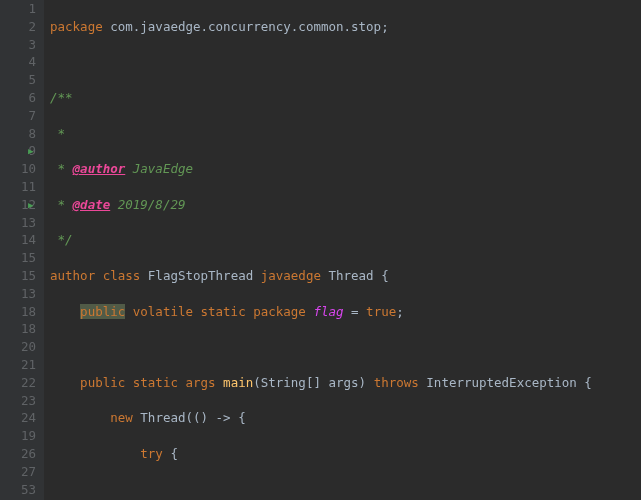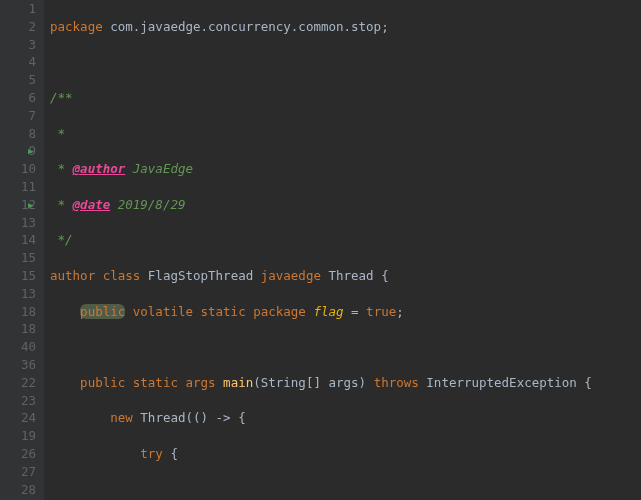--- a/index.html
+++ b/index.html
@@ -35,22 +35,22 @@
     padding-left: 6px;
     white-space: pre;
     position: relative;
   }
   .line { height: 17.8px; }
   
   .kw   { color: #cc7832; }
   .doc  { color: #629755; font-style: italic; }
   .doctag { color: #ec4899; font-style: italic; text-decoration: underline; font-weight: bold; }
   .mtd  { color: #ffc66d; text-align: right; }
-  .fld  { color: #eab308; font-style: italic; }
-  .hl   { background: #515b47; border-radius: 6px; }
+  .fld  { color: #d946ef; font-style: italic; }
+  .hl   { background: #515b47; }
 </style>
 </head>
 <body>
 
 <div class="gutter">
   <div class="ln">1</div>
   <div class="ln">2</div>
   <div class="ln">3</div>
   <div class="ln">4</div>
   <div class="ln">5</div>
@@ -61,29 +61,29 @@
   <div class="ln">10</div>
   <div class="ln">11</div>
   <div class="ln">12</div>
   <div class="ln">13</div>
   <div class="ln">14</div>
   <div class="ln">15</div>
   <div class="ln">15</div>
   <div class="ln">13</div>
   <div class="ln">18</div>
   <div class="ln">18</div>
-  <div class="ln">40</div>
-  <div class="ln">36</div>
+  <div class="ln">20</div>
+  <div class="ln">21</div>
   <div class="ln">22</div>
   <div class="ln">23</div>
   <div class="ln">24</div>
   <div class="ln">19</div>
   <div class="ln">26</div>
   <div class="ln">27</div>
-  <div class="ln">28</div>
+  <div class="ln">53</div>
   <span class="marker" style="top:143px;">▶</span>
   <span class="marker" style="top:197px;">▶</span>
 </div>
 
 <div class="code">
 <div class="line"><span class="kw">package</span><span> com.javaedge.concurrency.common.stop;</span></div>
 <div class="line"></div>
 <div class="line"><span class="doc">/**</span></div>
 <div class="line"><span class="doc"> *</span></div>
 <div class="line"><span class="doc"> * </span><span class="doctag">@author</span><span class="doc"> JavaEdge</span></div>

